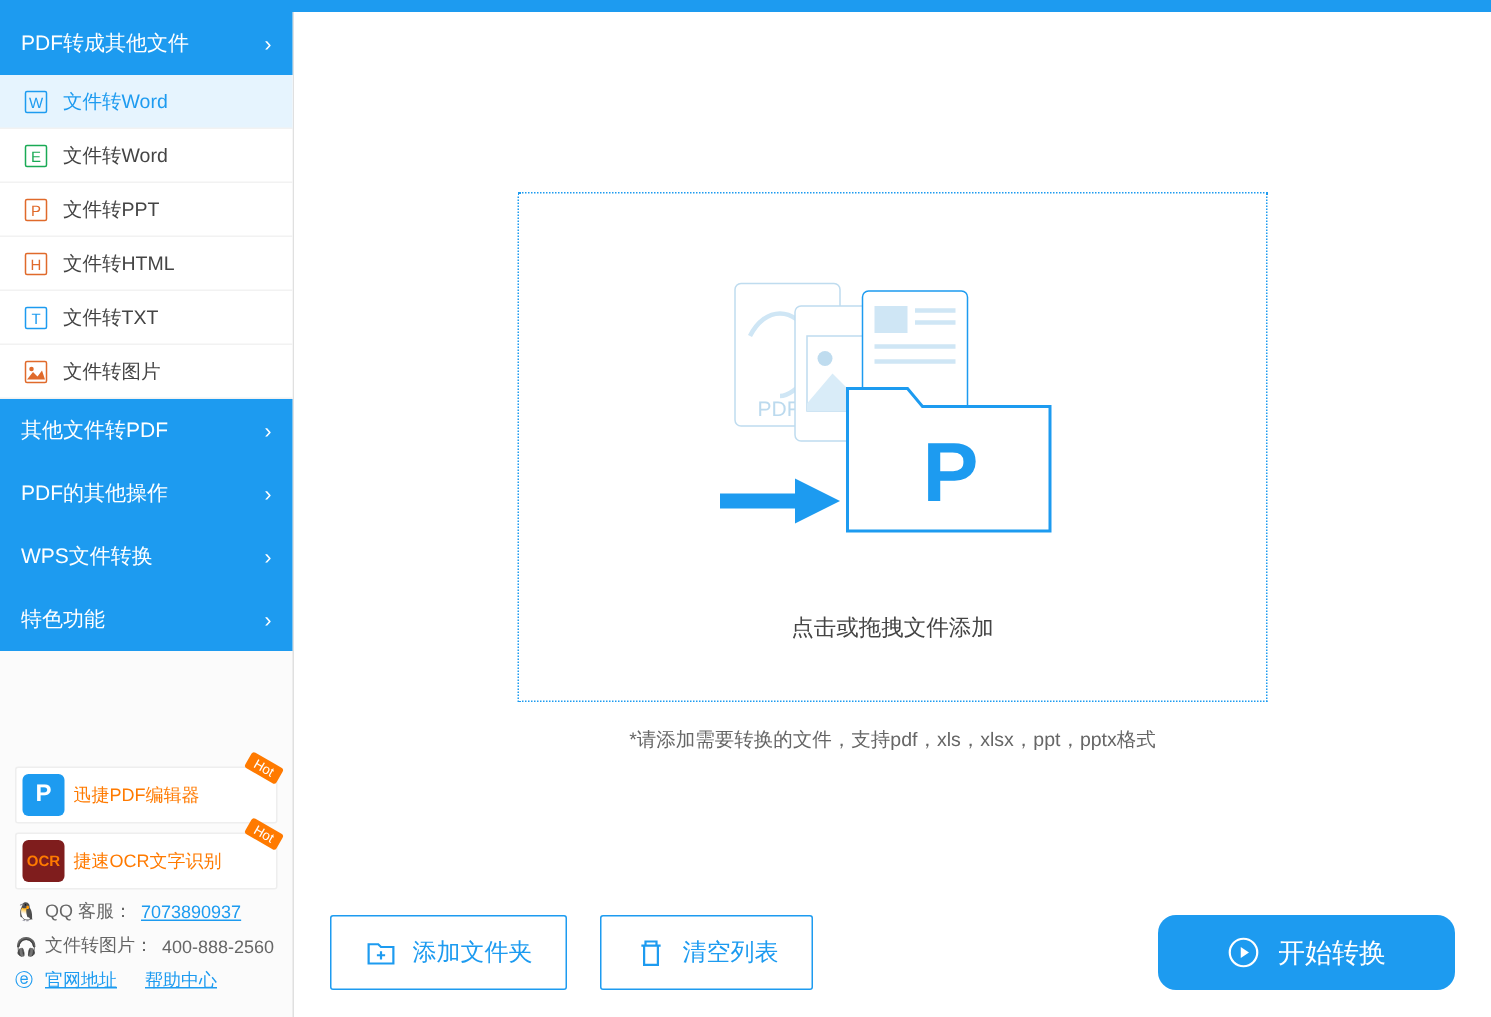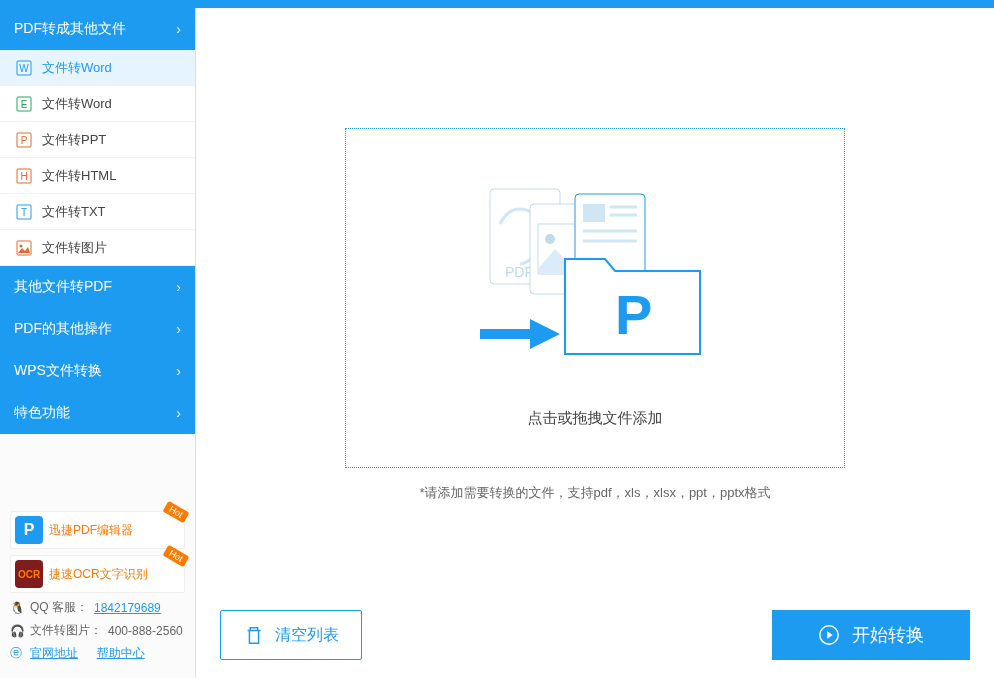--- a/index.html
+++ b/index.html
@@ -129,21 +129,21 @@
   margin-left: auto;
   height: 50px;
   padding: 0 46px;
   background: #1d9bf0;
   color: #fff;
   font-size: 18px;
   display: flex;
   align-items: center;
   gap: 12px;
   border: none;
-  border-radius: 0;
+  border-radius: 12px;
   cursor: pointer;
 }
 </style>
 </head>
 <body>
 
 <div class="sidebar">
 
   <div class="cat-header">
     <span>PDF转成其他文件</span>
@@ -231,21 +231,21 @@
       <span class="hot">Hot</span>
     </div>
     <div class="promo">
       <span class="picon dark">OCR</span>
       <span class="ptext">捷速OCR文字识别</span>
       <span class="hot">Hot</span>
     </div>
     <div class="info-line">
       <span class="ii" style="color:#1d9bf0;">🐧</span>
       <span>QQ 客服：</span>
-      <a>1842179689</a>
+      <a>7073890937</a>
     </div>
     <div class="info-line">
       <span class="ii" style="color:#888;">🎧</span>
       <span>文件转图片：</span>
       <span>400-888-2560</span>
     </div>
     <div class="info-line">
       <span class="ii" style="color:#1d9bf0;">ⓔ</span>
       <a>官网地址</a>
       &nbsp;&nbsp;
@@ -280,20 +280,27 @@
         <text x="140" y="165" font-size="56" font-weight="bold" fill="#1d9bf0">P</text>
 
         <path d="M5 160 L55 160 L55 150 L85 165 L55 180 L55 170 L5 170 Z" fill="#1d9bf0"></path>
       </svg>
     </div>
     <div class="dz-text">点击或拖拽文件添加</div>
   </div>
   <div class="hint">*请添加需要转换的文件，支持pdf，xls，xlsx，ppt，pptx格式</div>
 
   <div class="actionbar">
+    <button class="abtn">
+      <svg viewBox="0 0 24 24">
+          <path fill="none" stroke="#1d9bf0" stroke-width="1.6" d="M3 6 H10 L12 8 H21 V20 H3 Z"></path>
+          <path stroke="#1d9bf0" stroke-width="1.6" d="M9 14 H15 M12 11 V17"></path>
+        </svg>
+      <span>添加文件夹</span>
+    </button>
     <button class="abtn">
       <svg viewBox="0 0 24 24">
           <path fill="none" stroke="#1d9bf0" stroke-width="1.6" d="M5 7 H19 M8 7 V4 H16 V7 M7 7 V21 H17 V7"></path>
         </svg>
       <span>清空列表</span>
     </button>
     <button class="start-btn">
       <svg width="22" height="22" viewBox="0 0 24 24">
           <circle cx="12" cy="12" r="10" fill="none" stroke="#fff" stroke-width="1.6"></circle>
           <path d="M10 8 L16 12 L10 16 Z" fill="#fff"></path>

